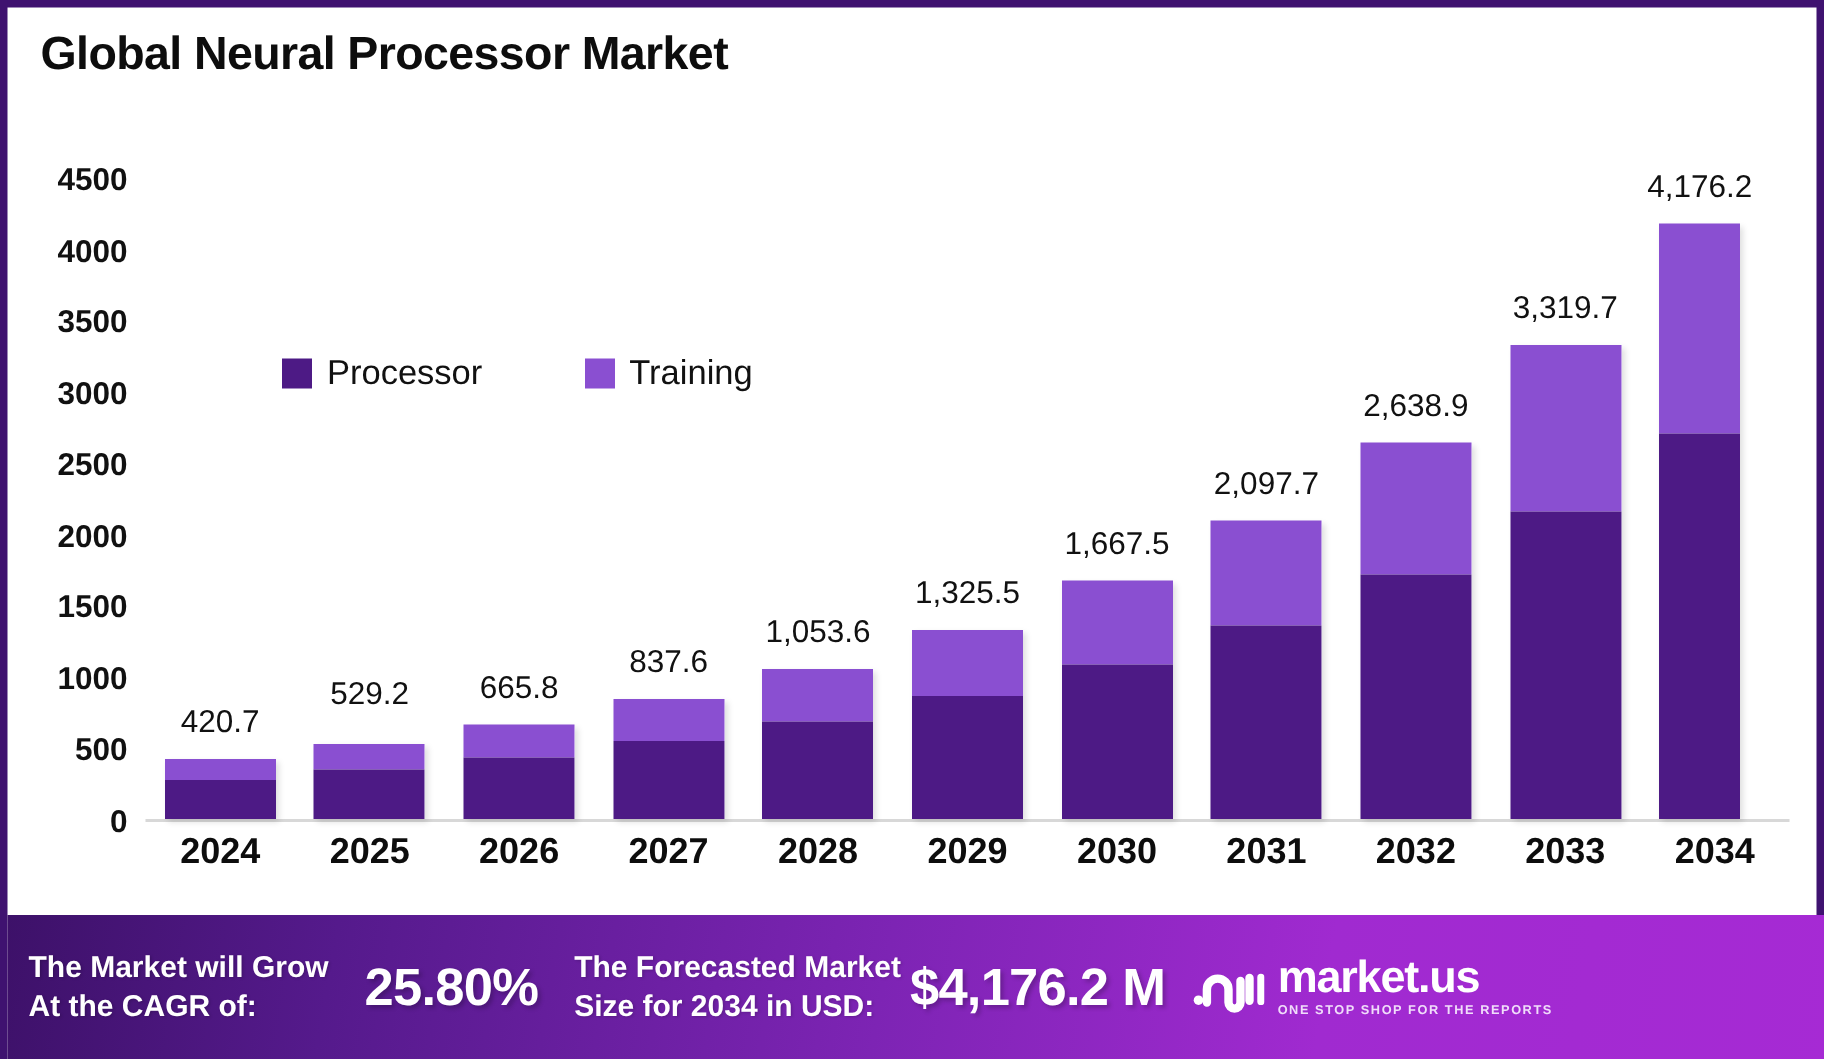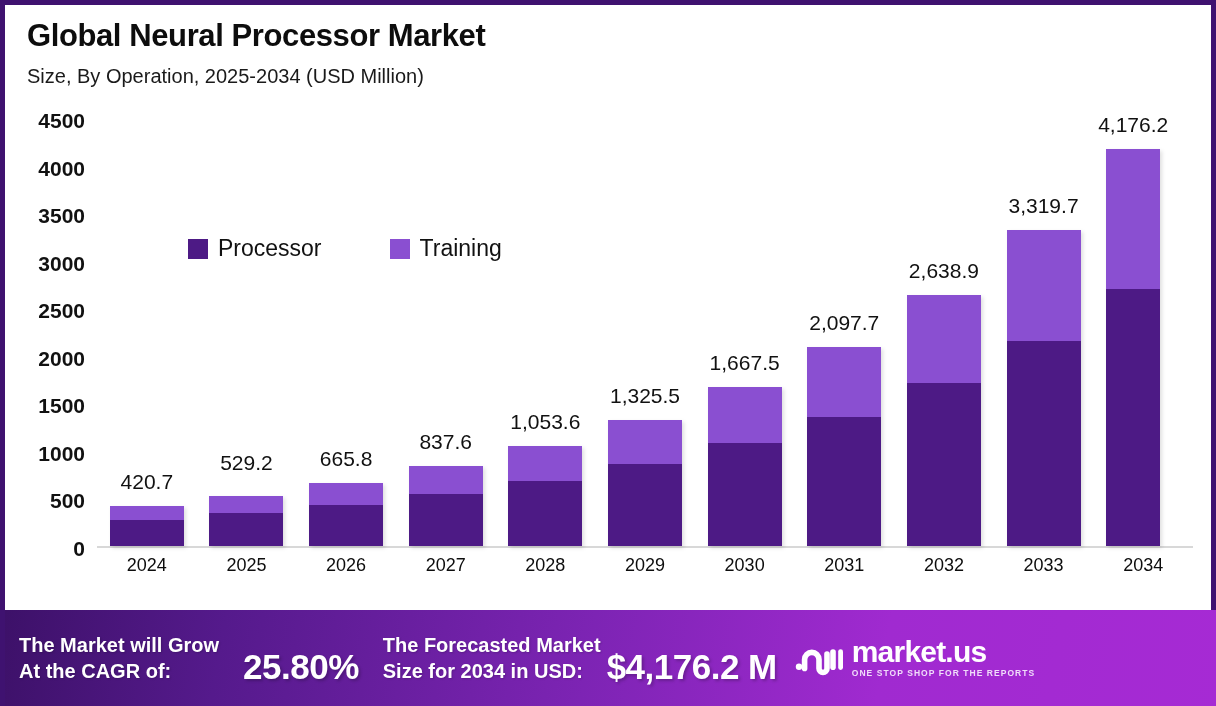--- a/index.html
+++ b/index.html
@@ -76,21 +76,21 @@
   }
   .x-axis {
     position: absolute;
     left: 92px; top: 436px;
     width: 1096px; height: 40px;
   }
   .x-tick {
     position: absolute;
     top: 0;
     transform: translateX(-50%);
-    font-size: 18px; font-weight: 400; color: #0d0d0d;
+    font-size: 24px; font-weight: 700; color: #0d0d0d;
     white-space: nowrap; line-height: 1;
   }
 
   
   .legend {
     position: absolute;
     left: 183px; top: 232px;
     display: flex; align-items: center; gap: 68px;
   }
   .legend-item { display: flex; align-items: center; gap: 10px; }
@@ -99,21 +99,21 @@
 
   
   .footer {
     position: absolute;
     left: 0; bottom: 0;
     width: 1216px; height: 96px;
     background: linear-gradient(100deg, #3d1169 0%, #551a8c 18%, #7d24b4 48%, #a02ad0 72%, #a62ad4 100%);
     display: flex; align-items: center;
     overflow: hidden;
   }
-  .footer-block { display: flex; align-items: flex-end; }
+  .footer-block { display: flex; align-items: center; }
   .footer-text {
     color: #ffffff; font-weight: 700; font-size: 20px;
     line-height: 26px; white-space: nowrap;
     text-shadow: 1px 1px 2px rgba(0,0,0,0.18);
   }
   .footer-big {
     color: #ffffff; font-weight: 700; font-size: 35px;
     line-height: 1; white-space: nowrap; letter-spacing: -0.5px;
     text-shadow: 2px 2px 3px rgba(0,0,0,0.22);
   }
@@ -133,21 +133,20 @@
     letter-spacing: 1.05px; line-height: 12px; white-space: nowrap;
   }
 </style>
 </head>
 <body>
 
 <div id="root">
 
   <div class="header">
     <div class="chart-title">Global Neural Processor Market</div>
-    <div class="chart-subtitle">Size, By Operation, 2025-2034 (USD Million)</div>
   </div>
 
   <div class="plot-wrap">
     <div class="y-axis" id="y-axis">
         <div class="y-tick" style="top: 0px;">4500</div>
         <div class="y-tick" style="top: 47.5556px;">4000</div>
         <div class="y-tick" style="top: 95.1111px;">3500</div>
         <div class="y-tick" style="top: 142.667px;">3000</div>
         <div class="y-tick" style="top: 190.222px;">2500</div>
         <div class="y-tick" style="top: 237.778px;">2000</div>

